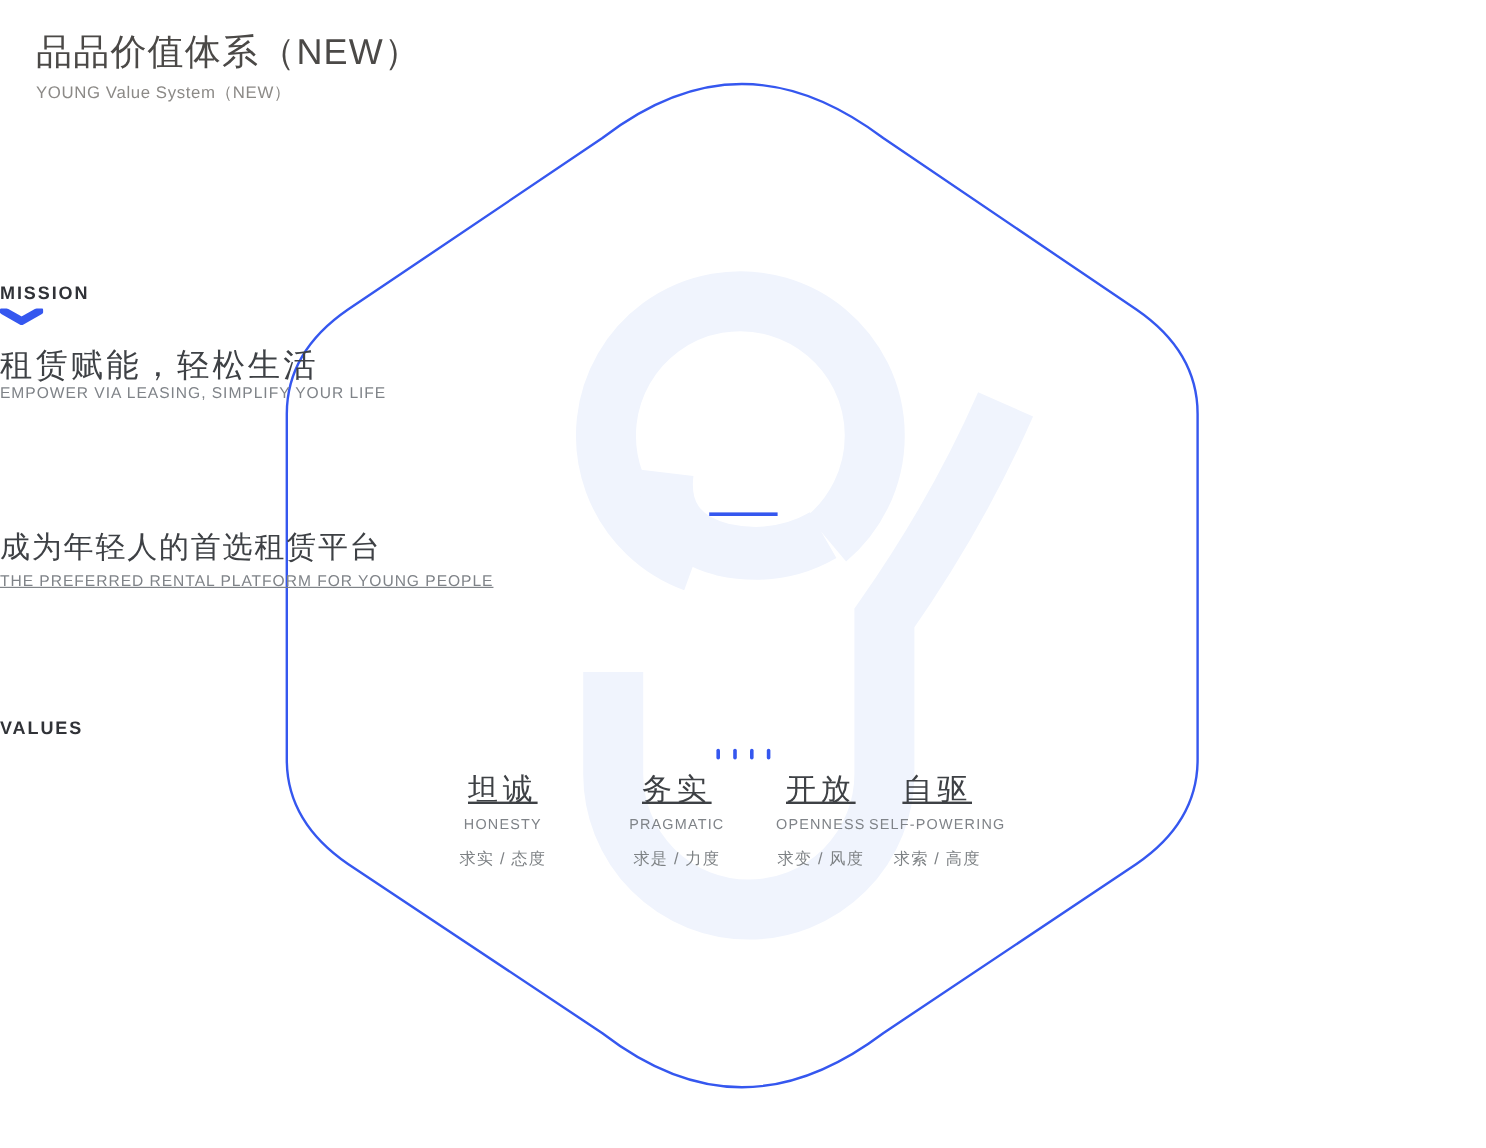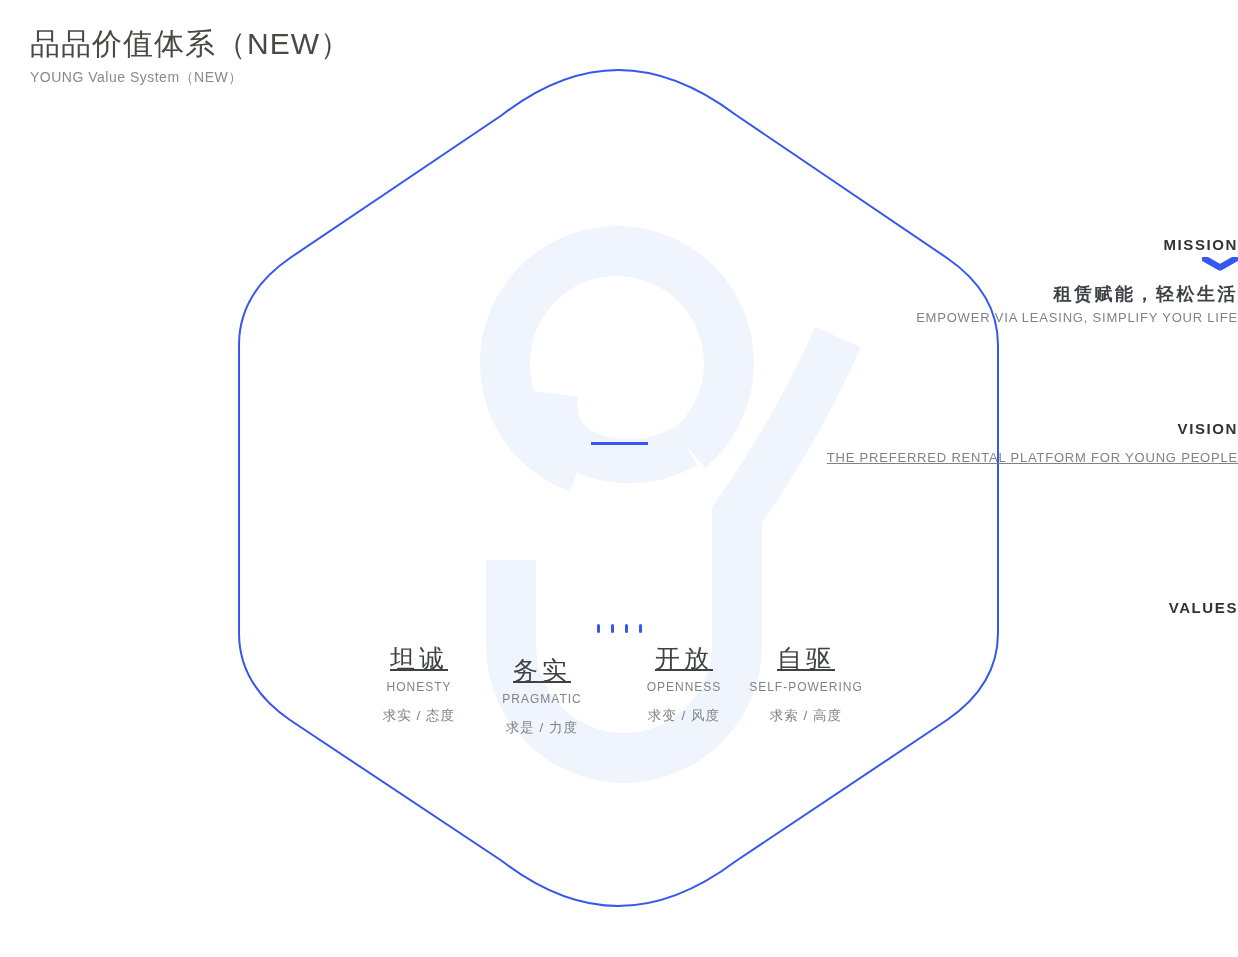--- a/index.html
+++ b/index.html
@@ -21,39 +21,39 @@
   .bg-svg{position:absolute;left:0;top:0;}
   .wm{stroke:var(--watermark);fill:none;}
   .hex{stroke:var(--accent);stroke-width:2;fill:none;}
 
   
   .header{position:absolute;left:30px;top:26px;}
   .page-title{font-size:30px;line-height:36px;font-weight:400;color:var(--title-color);letter-spacing:1px;}
   .page-subtitle{font-size:14px;line-height:18px;margin-top:6px;color:var(--subtitle-color);letter-spacing:.5px;}
 
   
-  .section{position:absolute;left:0;width:1238px;text-align:right;}
+  .section{position:absolute;left:0;width:1238px;text-align:left;}
   .sec-label{font-size:15px;line-height:15px;font-weight:bold;color:var(--label-dark);letter-spacing:1.6px;}
-  .cn-big{font-size:18px;line-height:30px;color:var(--cn-dark);letter-spacing:2.5px;margin-top:8px;font-weight:700;}
+  .cn-big{font-size:27px;line-height:30px;color:var(--cn-dark);letter-spacing:2.5px;margin-top:18px;font-weight:400;}
   .cn-mid{font-size:25px;line-height:30px;color:var(--cn-dark);letter-spacing:1.5px;margin-top:11px;font-weight:400;}
   .en-caption{font-size:13px;line-height:14px;color:var(--en-gray);letter-spacing:.8px;margin-top:2px;}
   #mission{top:237px;}
   #vision{top:421px;}
   #values-header{top:600px;}
   .chevron-wrap{margin-top:5px;height:14px;}
   .vision-underline{width:57px;height:3px;background:var(--accent);margin:6px auto 0;}
   .ticks{margin-top:9px;display:flex;justify-content:center;gap:11px;}
   .tick{width:3px;height:9px;border-radius:1.5px;background:var(--accent);}
 
   
   .value-col{position:absolute;top:644px;text-align:center;transform:translateX(-50%);white-space:nowrap;}
   .value-cn{font-size:25px;line-height:28px;color:var(--cn-dark);letter-spacing:4px;font-weight:400;text-decoration:underline;}
   .value-en{font-size:12px;line-height:13px;color:var(--en-gray);letter-spacing:1px;margin-top:9px;}
   .value-motto{font-size:13.5px;line-height:15px;color:var(--sub-gray);letter-spacing:1px;margin-top:14px;}
-  #col-0{left:419px;} #col-1{left:542px;margin-top:12px;} #col-2{left:684px;} #col-3{left:806px;}
+  #col-0{left:419px;} #col-1{left:564px;} #col-2{left:684px;} #col-3{left:781px;}
 </style>
 </head>
 <body>
 
 <div class="canvas">
 
   <svg class="bg-svg" width="1238" height="957" viewBox="0 0 1238 957">
 
     <g>
       <path class="wm" stroke-width="50" d="M 578.7 468.3 A 112 112 0 1 1 689 448.8"></path>
@@ -80,22 +80,22 @@
     <div class="chevron-wrap">
       <svg width="36" height="14" viewBox="0 0 36 14">
         <path d="M3 2 L18 10.5 L33 2" fill="none" stroke="var(--accent)" stroke-width="6.5" stroke-linecap="round" stroke-linejoin="round"></path>
       </svg>
     </div>
     <div class="cn-big">租赁赋能，轻松生活</div>
     <div class="en-caption">EMPOWER VIA LEASING, SIMPLIFY YOUR LIFE</div>
   </div>
 
   <div class="section" id="vision">
-    <div class="sec-label">VISION</div>
     <div class="vision-underline"></div>
+    <div class="cn-mid">成为年轻人的首选租赁平台</div>
     <div class="en-caption" style="margin-top:6px;text-decoration:underline;">THE PREFERRED RENTAL PLATFORM FOR YOUNG PEOPLE</div>
   </div>
 
   <div class="section" id="values-header">
     <div class="sec-label">VALUES</div>
     <div class="ticks">
       <span class="tick"></span>
       <span class="tick"></span>
       <span class="tick"></span>
       <span class="tick"></span>

